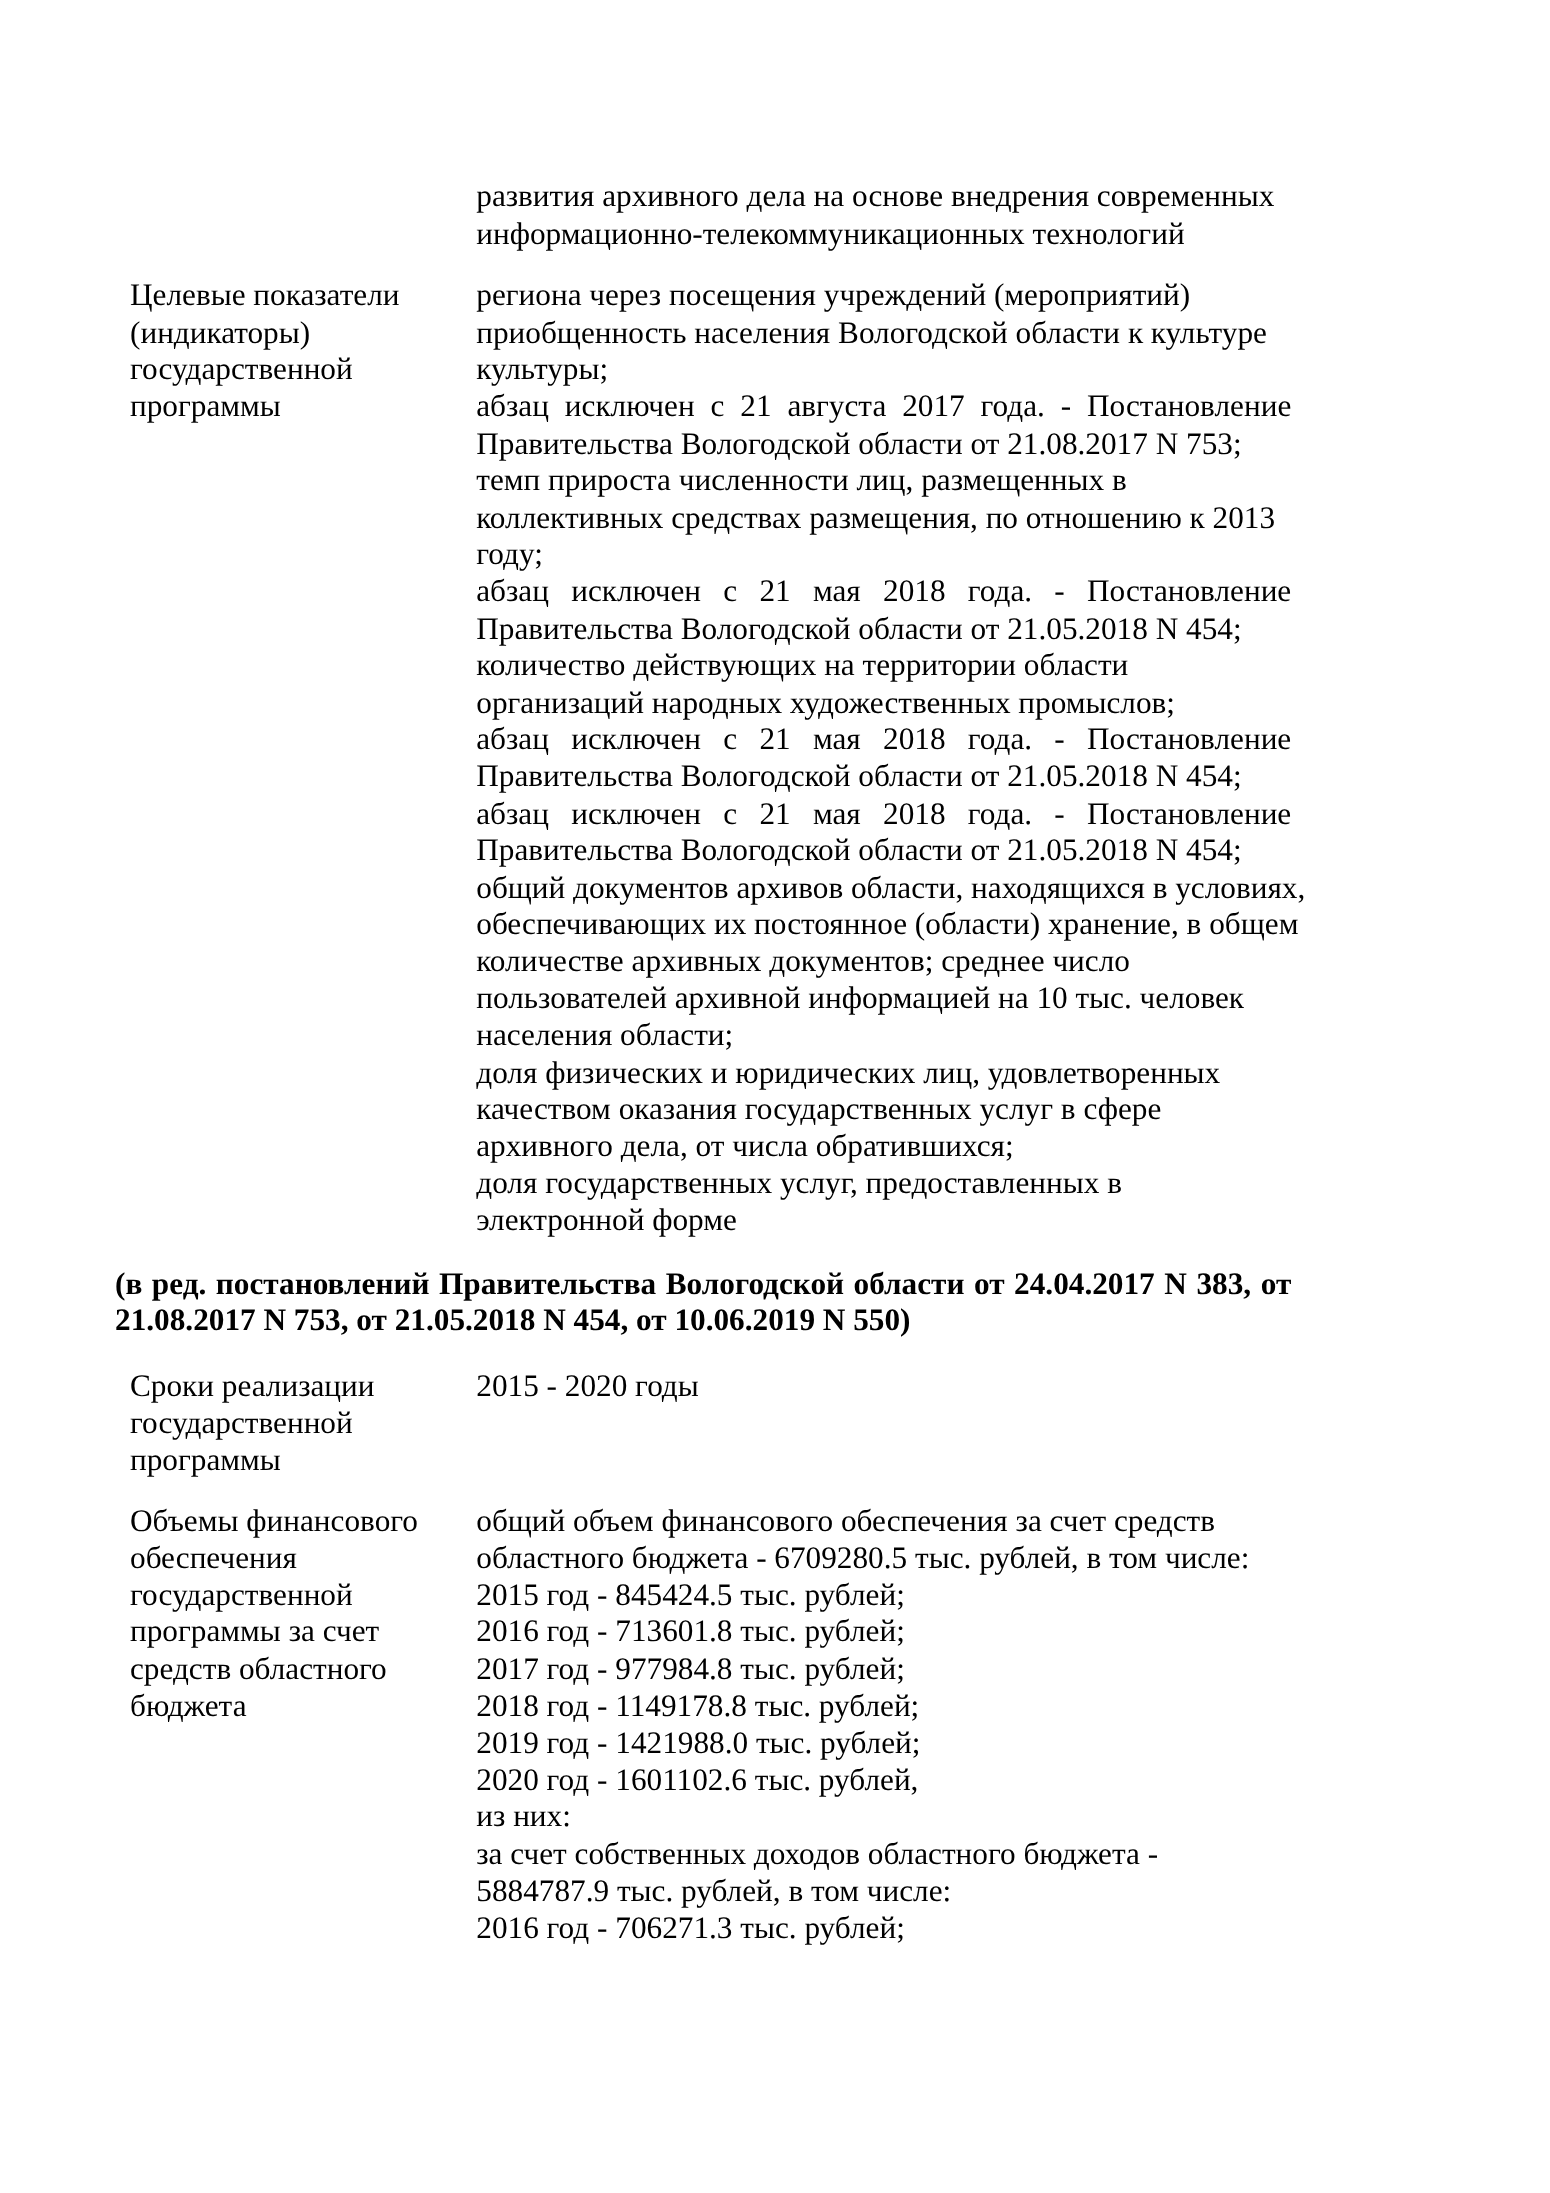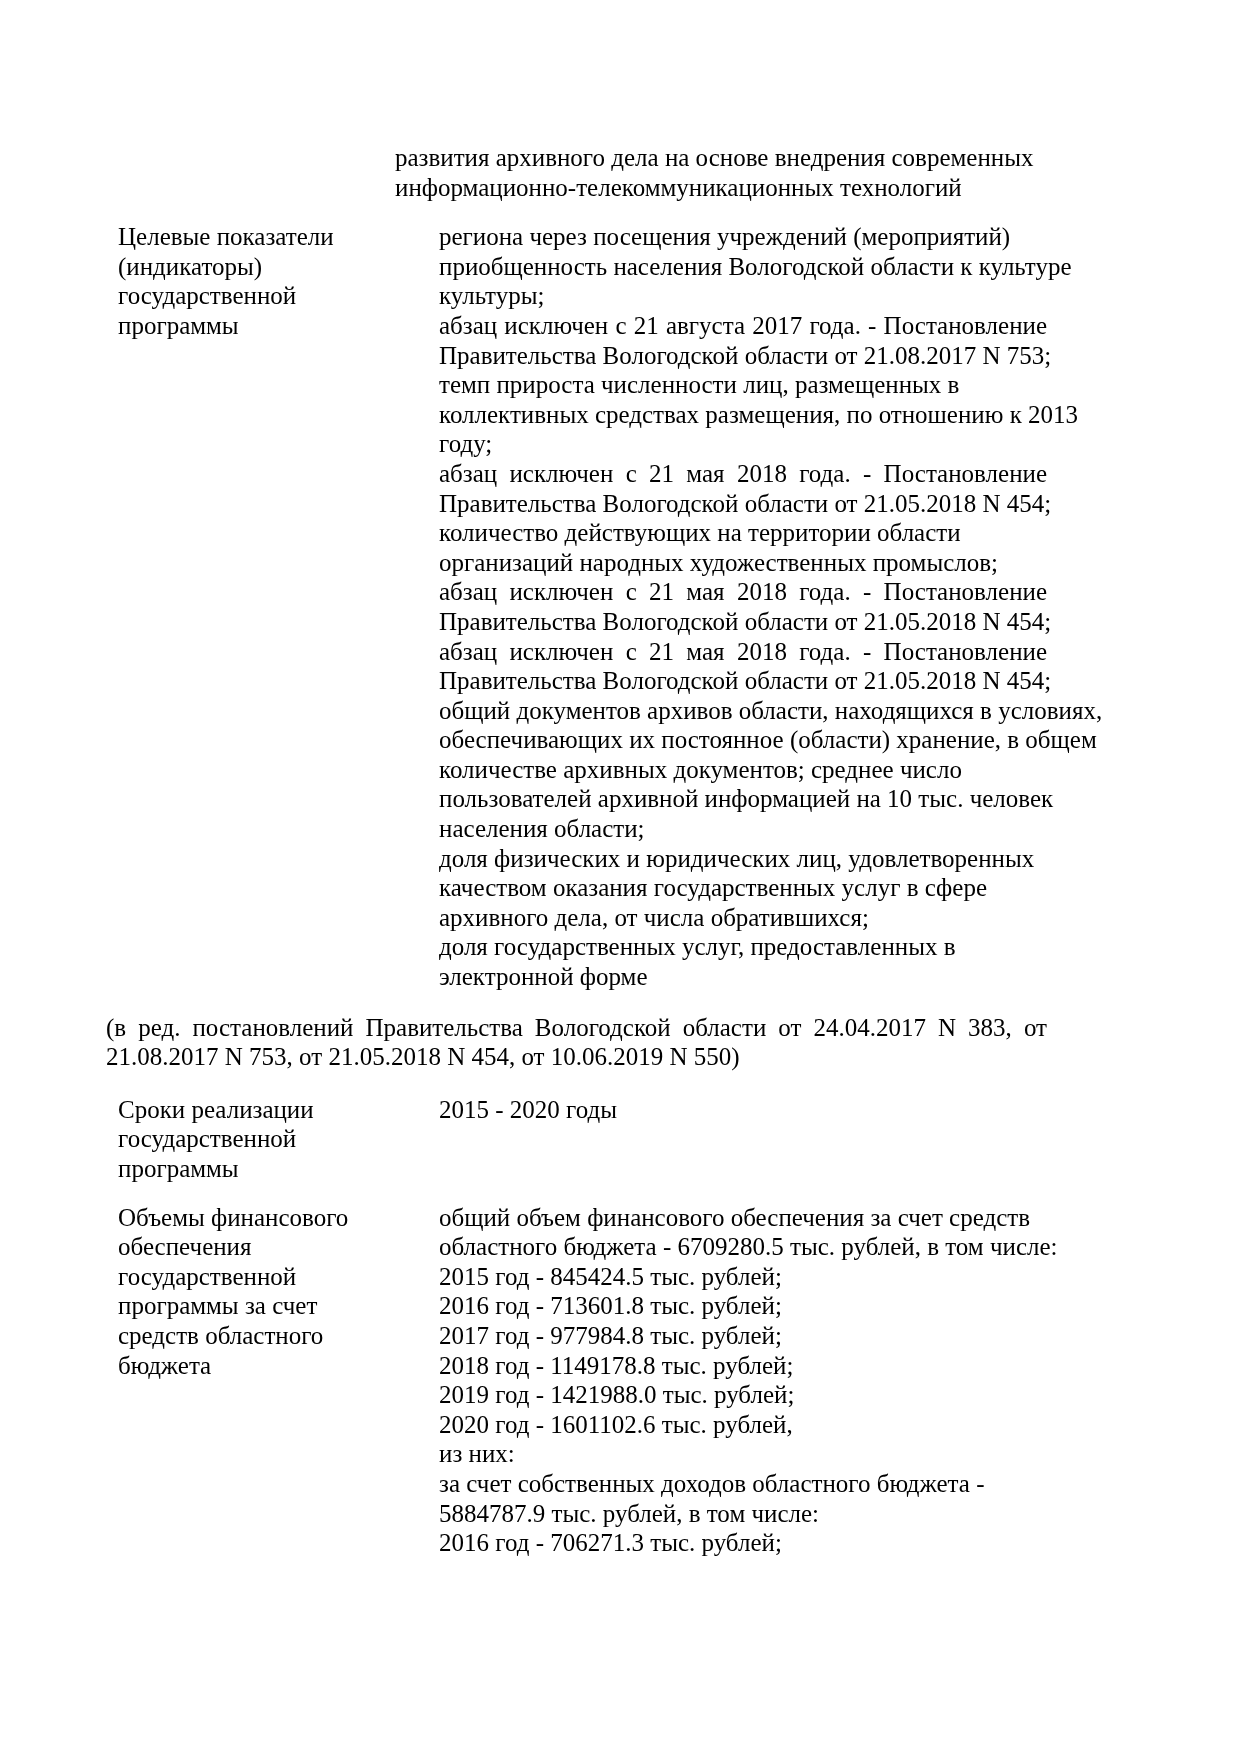--- a/index.html
+++ b/index.html
@@ -12,52 +12,51 @@
     height: 1754px;
     position: relative;
     font-family: "Liberation Serif", "DejaVu Serif", serif;
     font-size: 25px;
     line-height: 29.6px;
     color: #000000;
     overflow: hidden;
   }
   .doc {
     position: absolute;
-    left: 106px;
+    left: 92px;
     top: 143px;
     width: 941px;
   }
   .line {
     white-space: nowrap;
   }
   .j {
     white-space: normal;
     text-align: justify;
     text-align-last: justify;
   }
   .intro {
     margin-left: 289px;
   }
   .row {
     display: flex;
     align-items: flex-start;
-    gap: 44px;
   }
   .row-label {
     width: 289px;
     flex: 0 0 289px;
     padding-left: 12px;
     box-sizing: border-box;
   }
   .row-value {
     flex: 1 1 auto;
     min-width: 0;
   }
   .mt-row1 { margin-top: 20px; }
-  .mt-amend { margin-top: 21px; }
+  .mt-amend { margin-top: 21px; font-weight: bold; }
   .mt-row2 { margin-top: 23px; }
   .mt-row3 { margin-top: 19px; }
 </style>
 </head>
 <body>
 
 <div class="doc">
 
   <div class="intro">
     <div class="line">развития архивного дела на основе внедрения современных</div>

